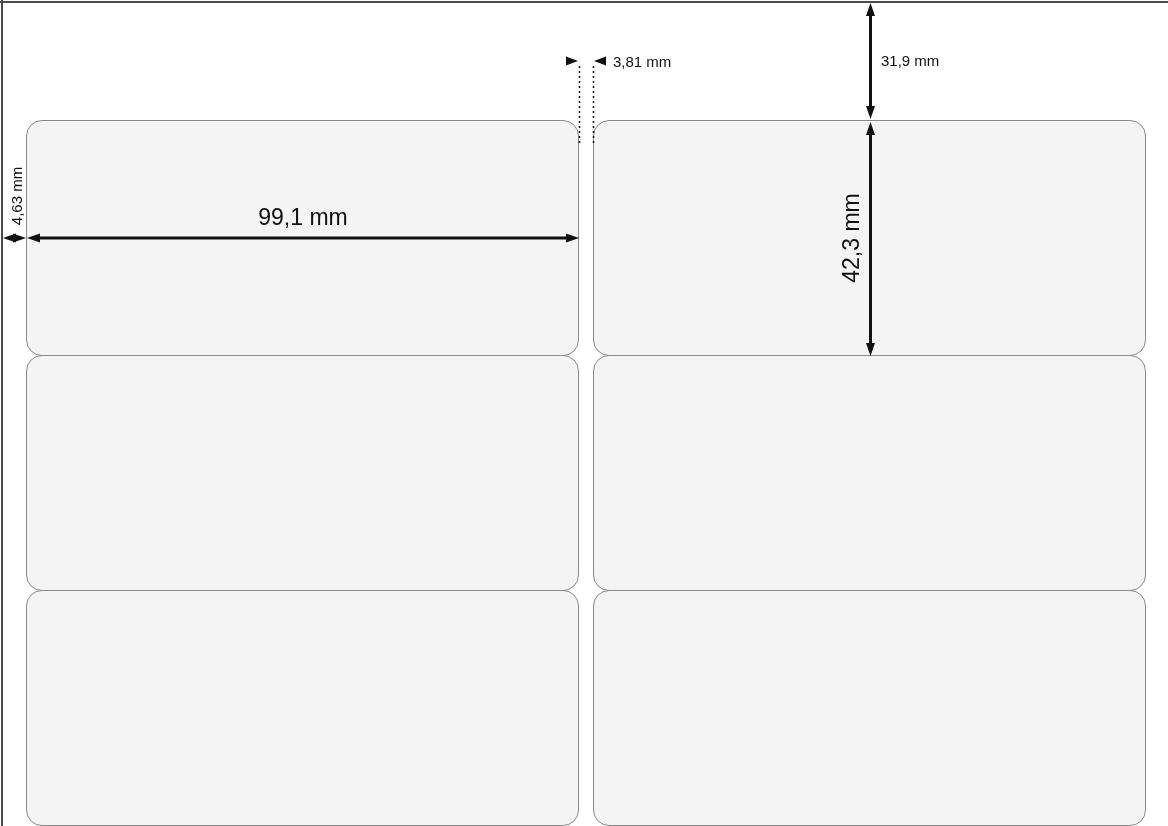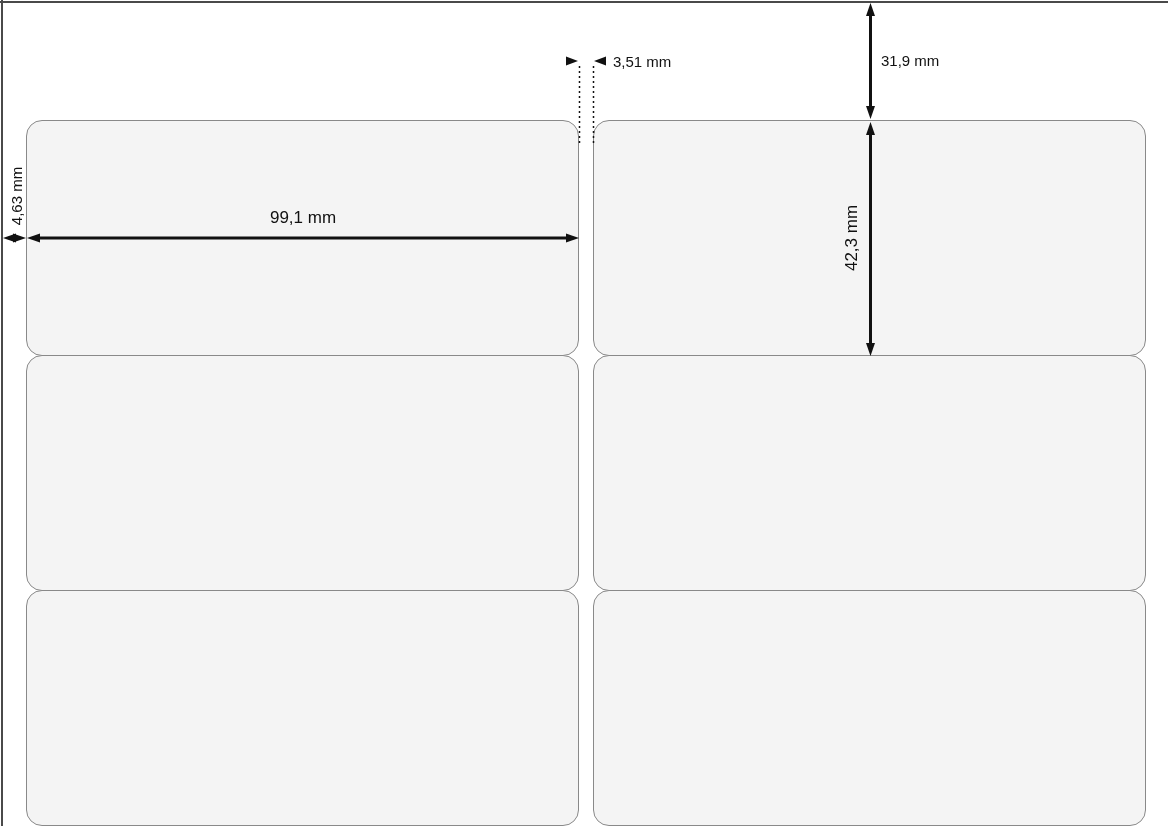--- a/index.html
+++ b/index.html
@@ -36,21 +36,21 @@
   .dim-head { fill: var(--dimension-ink, #111111); stroke: none; }
   .guide    { stroke: var(--dimension-ink, #111111); stroke-width: 1.5; stroke-dasharray: 2 3; fill: none; }
 
   
   .dim-text {
     position: absolute;
     color: var(--dimension-ink, #111111);
     white-space: nowrap;
     line-height: 1;
   }
-  .dim-lg { font-size: 17px; }
+  .dim-lg { font-size: 23px; }
   .dim-sm { font-size: 15px; }
   .anchor-center  { transform: translate(-50%, -50%); transform-origin: center; display: inline-block; }
   .anchor-left    { transform: translate(0, -50%);    transform-origin: center; display: inline-block; }
   .anchor-rotated { transform: translate(-50%, -50%) rotate(-90deg); transform-origin: center; display: inline-block; }
 
   #dim-width-anchor  { left: 303px; top: 217px; }
   #dim-height-anchor { left: 851px; top: 238px; }
   #dim-top-anchor    { left: 881px; top: 60px;  }
   #dim-gap-anchor    { left: 613px; top: 61px;  }
   #dim-left-anchor   { left: 16px;  top: 196px; }
@@ -109,20 +109,20 @@
 
   <div class="dim-text dim-lg" id="dim-height-anchor">
     <span class="anchor-rotated">42,3 mm</span>
   </div>
 
   <div class="dim-text dim-sm" id="dim-top-anchor">
     <span class="anchor-left">31,9 mm</span>
   </div>
 
   <div class="dim-text dim-sm" id="dim-gap-anchor">
-    <span class="anchor-left">3,51 mm</span>
+    <span class="anchor-left">3,81 mm</span>
   </div>
 
   <div class="dim-text dim-sm" id="dim-left-anchor">
     <span class="anchor-rotated">4,63 mm</span>
   </div>
 
 </div>
 
 </body></html>

